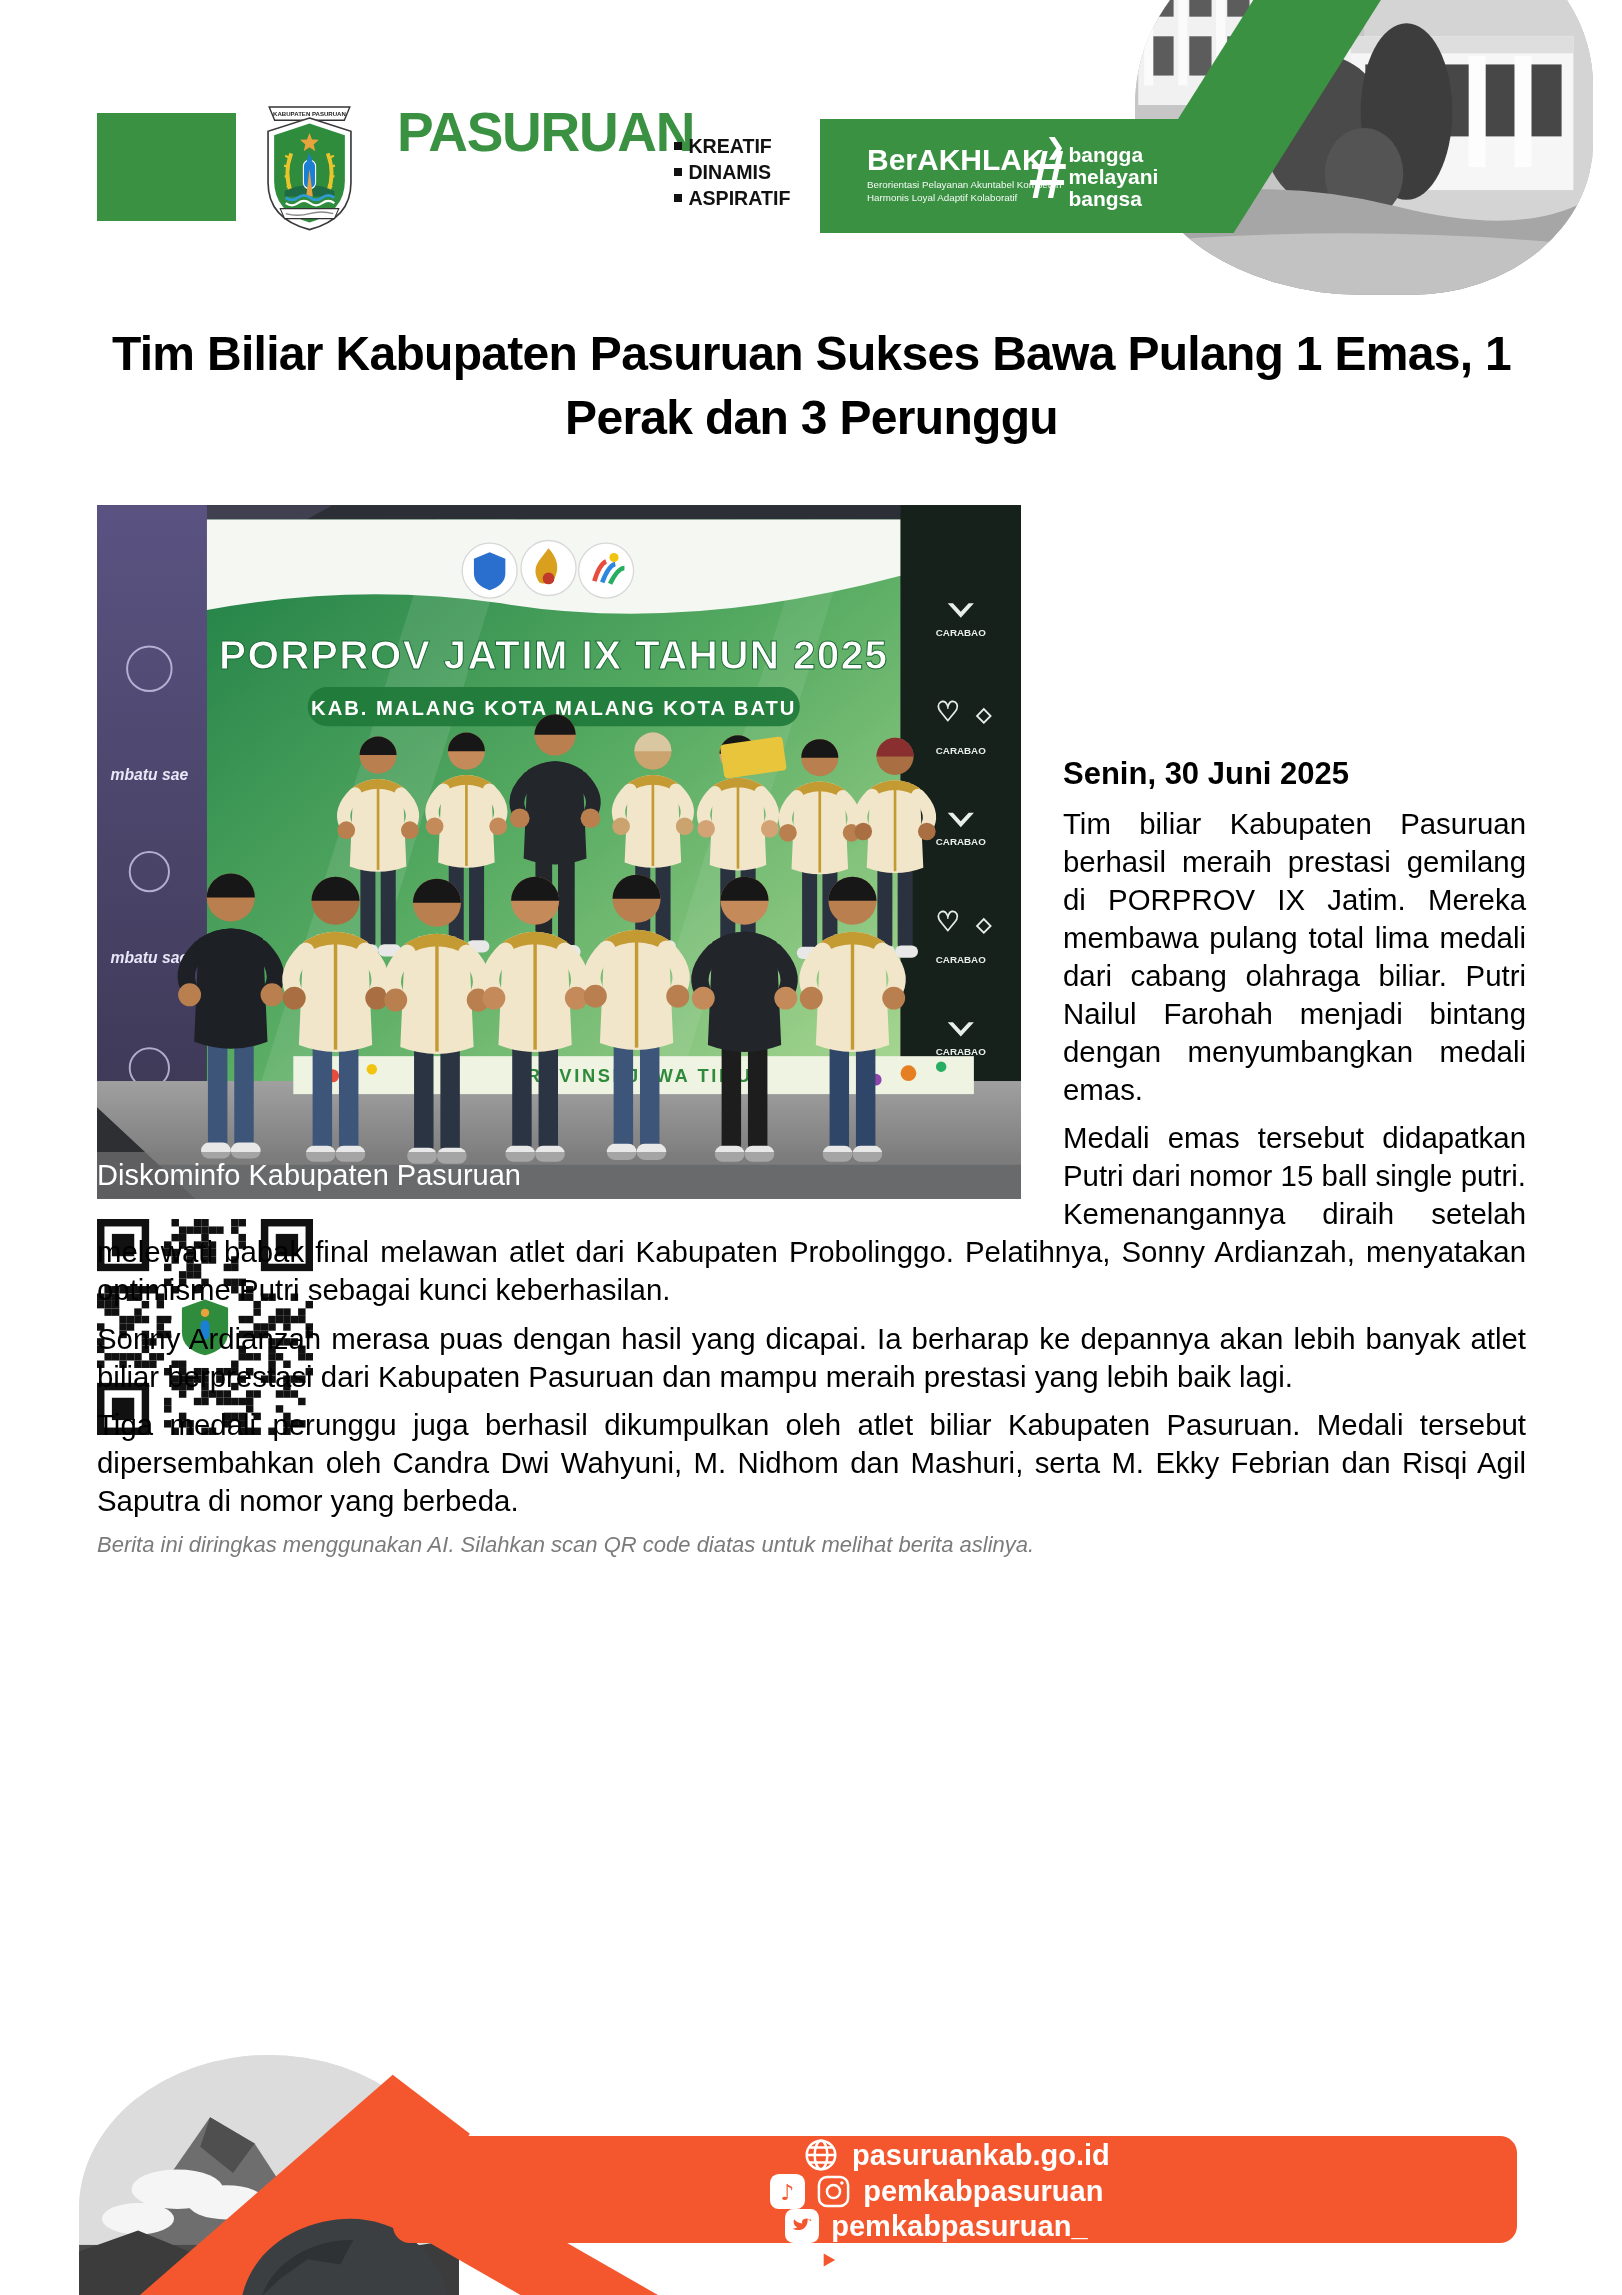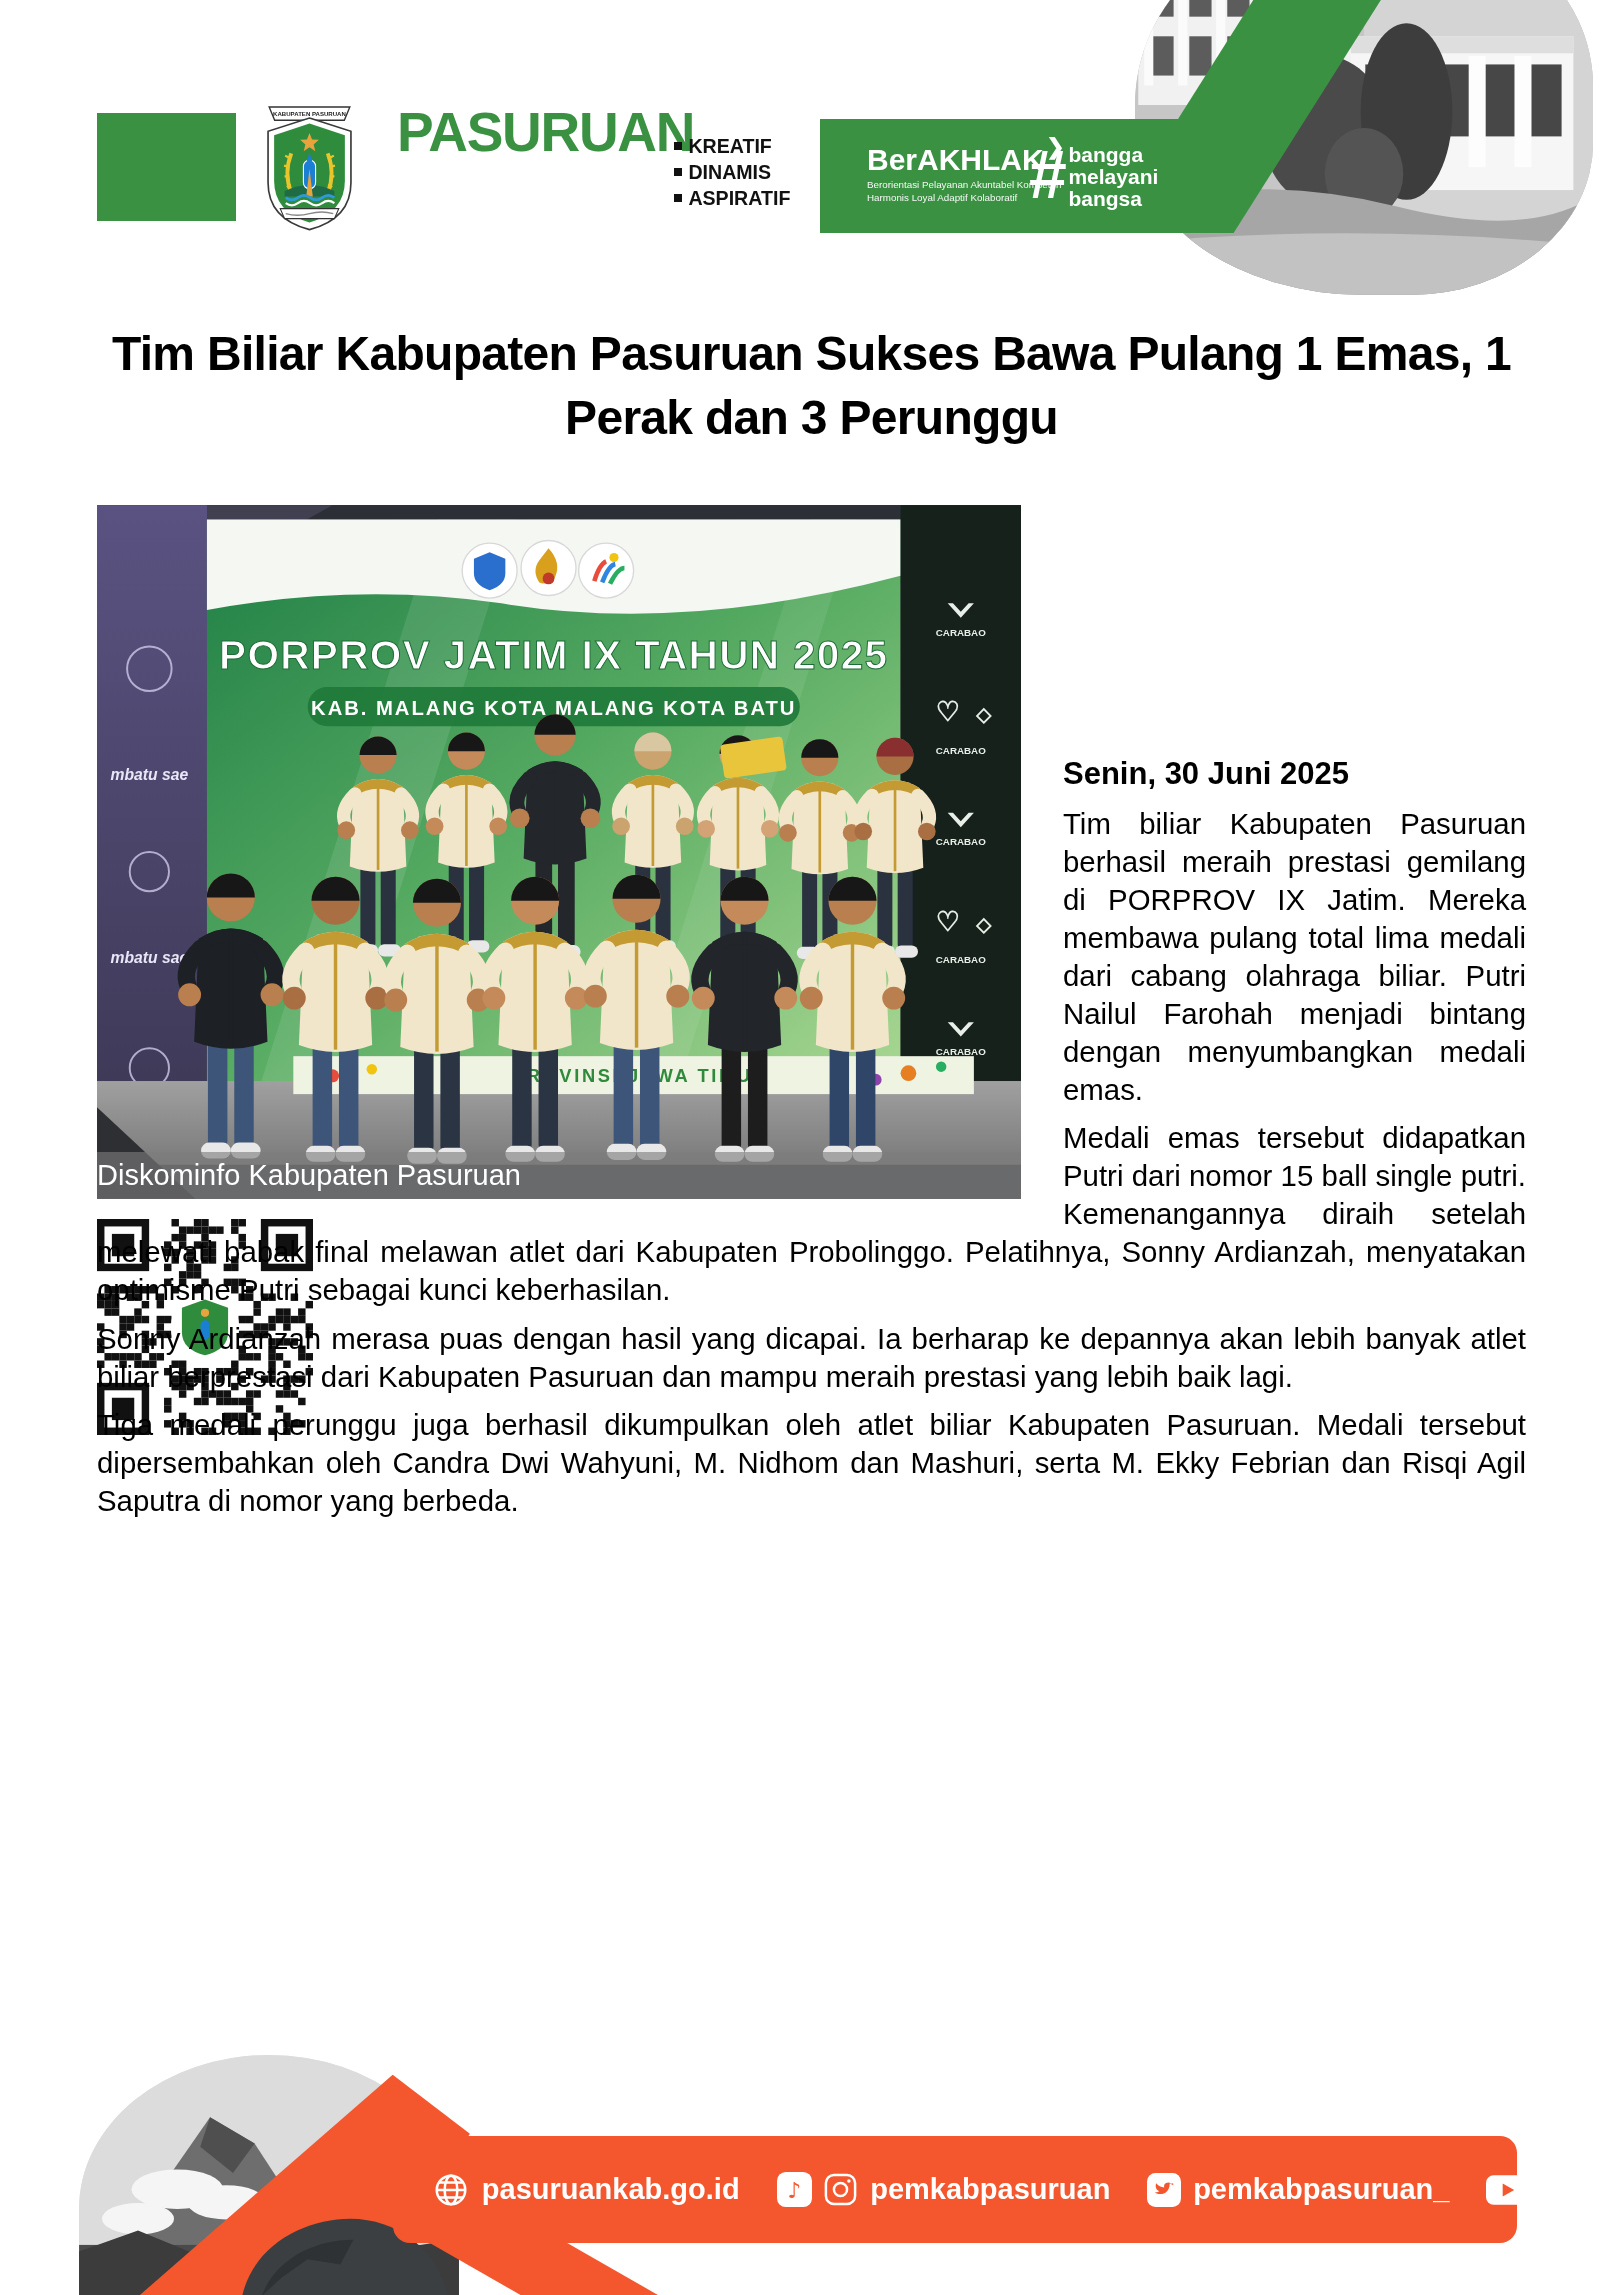--- a/index.html
+++ b/index.html
@@ -45,21 +45,21 @@
   .date{font-weight:bold;font-size:31px;margin:0 0 11.8px 0;text-align:left;}
   .article p.body{margin:0 0 10.5px 0;}
   .disclaimer{font-style:italic;color:#7b7b7b;font-size:22px;line-height:27.5px;margin-top:6.5px;text-align:left;}
 
   
   .dome{left:79px;top:2055px;width:380px;height:241px;border-radius:190px 190px 0 0 / 154px 154px 0 0;
         overflow:hidden;background:#e3e3e3;z-index:1;}
   .foot-svg{left:0;top:2029px;width:1623px;height:267px;z-index:2;pointer-events:none;}
   .footer-bar{left:393px;top:2136px;width:1124px;height:107px;background:#F4572E;border-radius:17px;
               z-index:3;display:flex;align-items:center;color:#fff;font-weight:bold;font-size:29px;
-              padding-left:0;box-sizing:border-box;}
+              padding-left:0;box-sizing:border-box;flex-direction:column;}
   .fgroup{display:flex;align-items:center;gap:11.8px;margin-right:37px;}
   .fgroup:first-child{margin-left:39px;}
   .icon{display:inline-flex;align-items:center;justify-content:center;}
 </style>
 </head>
 <body>
 
 <div class="abs green-rect"></div>
 
 <div class="abs crest">
@@ -577,20 +577,21 @@
         <rect x="13.9" y="13.6" width="1.2" height="2.6" rx="0.6" fill="#1B7FD4"></rect>
       </g>
     </svg>
   </div>
 
   <p class="date">Senin, 30 Juni 2025</p>
   <p class="body">Tim biliar Kabupaten Pasuruan berhasil meraih prestasi gemilang di PORPROV IX Jatim. Mereka membawa pulang total lima medali dari cabang olahraga biliar. Putri Nailul Farohah menjadi bintang dengan menyumbangkan medali emas.</p>
   <p class="body">Medali emas tersebut didapatkan Putri dari nomor 15 ball single putri. Kemenangannya diraih setelah melewati babak final melawan atlet dari Kabupaten Probolinggo. Pelatihnya, Sonny Ardianzah, menyatakan optimisme Putri sebagai kunci keberhasilan.</p>
   <p class="body">Sonny Ardianzah merasa puas dengan hasil yang dicapai. Ia berharap ke depannya akan lebih banyak atlet biliar berprestasi dari Kabupaten Pasuruan dan mampu meraih prestasi yang lebih baik lagi.</p>
   <p class="body">Tiga medali perunggu juga berhasil dikumpulkan oleh atlet biliar Kabupaten Pasuruan. Medali tersebut dipersembahkan oleh Candra Dwi Wahyuni, M. Nidhom dan Mashuri, serta M. Ekky Febrian dan Risqi Agil Saputra di nomor yang berbeda.</p>
+  <p class="disclaimer">Berita ini diringkas menggunakan AI. Silahkan scan QR code diatas untuk melihat berita aslinya.</p>
 </div>
 
 <div class="abs dome">
   <svg width="380" height="241" viewBox="0 0 580 368">
     <rect width="580" height="368" fill="#dcdcdc"></rect>
     <polygon points="10,368 200,95 268,135 420,368" fill="#6e6e6e"></polygon>
     <polygon points="200,95 268,135 235,180 185,140" fill="#4f4f4f"></polygon>
     <polygon points="300,368 430,180 580,368" fill="#7d7d7d"></polygon>
     <g fill="#f5f5f5">
       <ellipse cx="150" cy="205" rx="70" ry="30"></ellipse>

